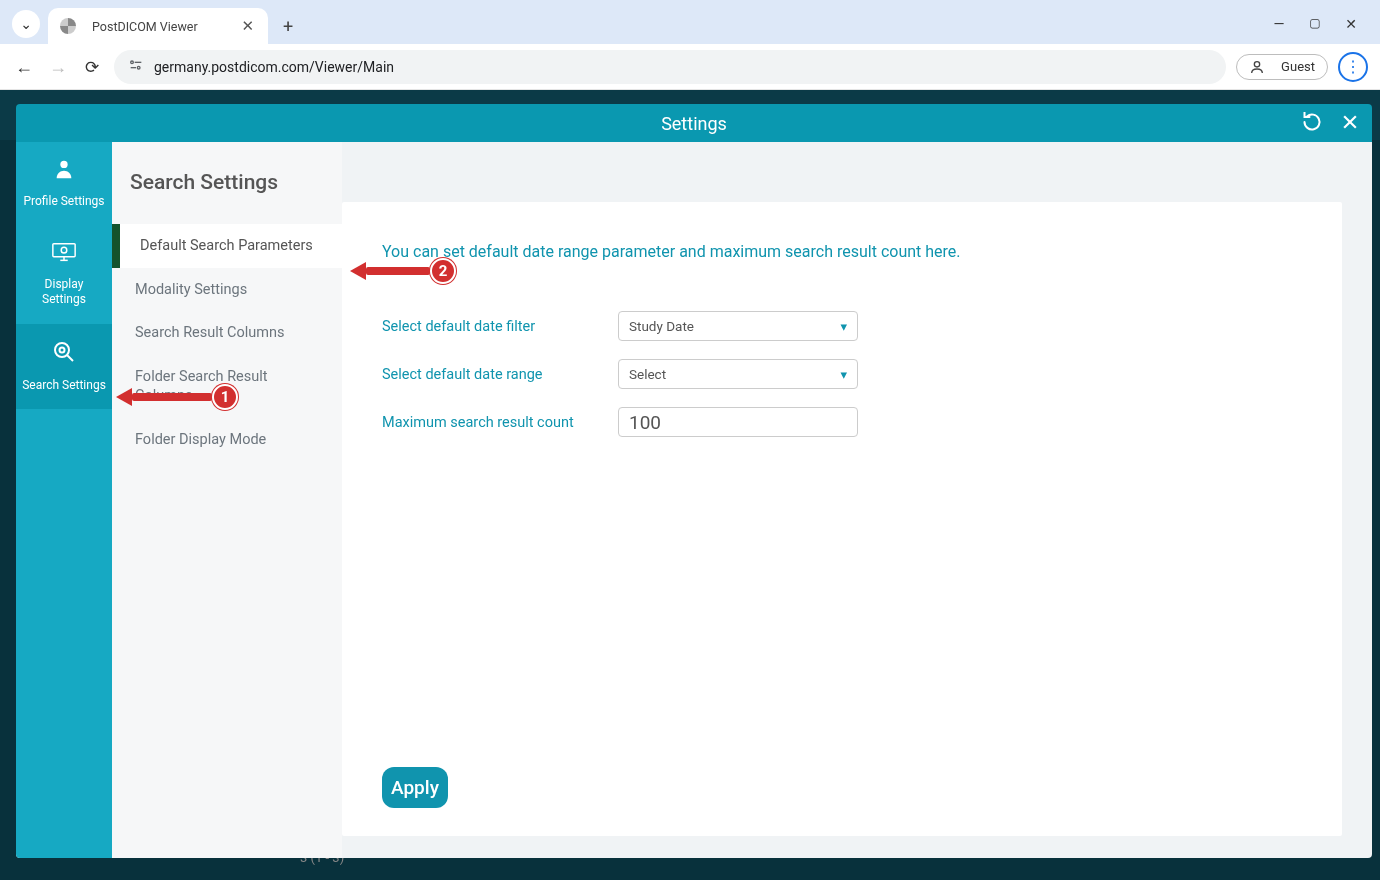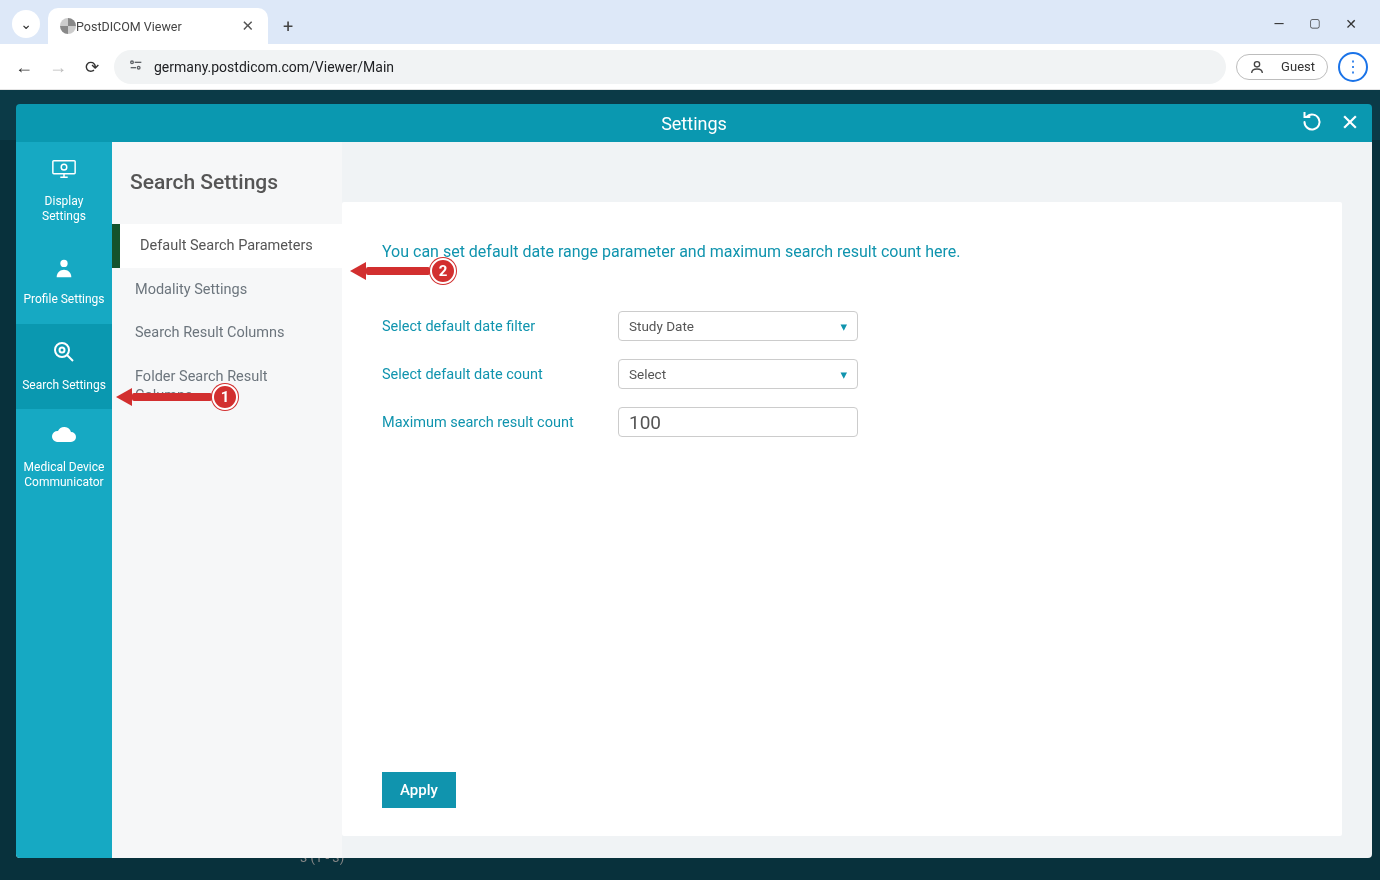--- a/index.html
+++ b/index.html
@@ -1,21 +1,21 @@
 <!DOCTYPE html>
 <html><head>
 <meta charset="utf-8">
 <style>
   * { margin: 0; padding: 0; box-sizing: border-box; font-family: -apple-system, BlinkMacSystemFont, "Segoe UI", Roboto, Arial, sans-serif; }
   body { width: 1380px; height: 880px; overflow: hidden; background: #fff; }
 
   
   .browser-titlebar { height: 44px; background: #dde8f8; display: flex; align-items: flex-end; padding: 0 8px; }
   .tab-dropdown { width: 28px; height: 28px; border-radius: 50%; background: #fff; display:flex; align-items:center; justify-content:center; margin: 0 4px 6px 4px; font-size: 14px; color:#333;}
-  .browser-tab { background: #fff; border-radius: 10px 10px 0 0; height: 36px; padding: 16px 12px; display: flex; align-items: center; gap: 0; min-width: 220px; margin-left: 4px;}
+  .browser-tab { background: #fff; border-radius: 10px 10px 0 0; height: 36px; padding: 16px 12px; display: flex; align-items: center; gap: 16px; min-width: 220px; margin-left: 4px;}
   .tab-favicon { width: 16px; height: 16px; border-radius: 50%; background: conic-gradient(#888 0 90deg,#ccc 90deg 180deg,#888 180deg 270deg,#ccc 270deg 360deg); }
   .tab-title { font-size: 12.5px; color: #444; flex: 1; }
   .tab-close { font-size: 15px; color: #555; padding: 0 2px; }
   .new-tab-btn { width: 28px; height: 28px; display:flex; align-items:center; justify-content:center; font-size: 18px; color: #444; margin: 0 0 4px 6px; }
   .titlebar-spacer { flex: 1; }
   .win-controls { display: flex; gap: 22px; padding: 0 14px 12px 0; color: #333; font-size: 14px; }
   .win-btn { width: 14px; text-align:center; }
 
   .browser-toolbar { height: 46px; background: #fff; border-bottom: 1px solid #e5e5e5; display: flex; align-items: center; padding: 0 12px; gap: 10px; }
   .nav-arrow { font-size: 18px; color: #333; width: 24px; text-align:center; }
@@ -57,21 +57,21 @@
   
   .main-panel { flex:1; background: #fff; margin: 60px 30px 22px 0; border-radius: 2px; padding: 40px 40px 20px 40px; display:flex; flex-direction:column; align-items:flex-start; position:relative; }
   .panel-desc { color: #1094ae; font-size: 16px; text-align:center; margin-bottom: 50px; }
   .form-rows { display:flex; flex-direction:column; gap: 18px; }
   .form-row { display:flex; align-items:center; gap: 26px; }
   .form-label { width: 210px; text-align:left; color: #1094ae; font-size: 14.5px; }
   .select-box, .text-box { width: 240px; height: 30px; border: 1px solid #ccc; border-radius: 4px; background:#fff; display:flex; align-items:center; padding: 0 10px; font-size: 13.5px; color:#555; justify-content:space-between; }
   .chev { color:#1094ae; font-size: 13px; }
   .text-box input { border:none; outline:none; width:100%; font-size:19px; color:#555; background:transparent; }
   .apply-row { margin-top:auto; padding-bottom: 8px; }
-  .apply-btn { background: #1094ae; color:#fff; border:none; border-radius:0; padding: 9px 18px; font-size:15px; font-weight:500; }
+  .apply-btn { background: #1094ae; color:#fff; border:none; border-radius:12px; padding: 9px 9px; font-size:19px; font-weight:500; }
 
   
   .annot { position:absolute; display:flex; align-items:center; pointer-events:none; }
   .annot .arrow-line { height: 8px; background: #d22f2f; border-radius: 2px; }
   .annot .arrow-head { width: 0; height: 0; border-top: 9px solid transparent; border-bottom: 9px solid transparent; border-right: 16px solid #d22f2f; }
   .annot .badge { width: 26px; height: 26px; background: #d22f2f; border-radius: 50%; color:#fff; display:flex; align-items:center; justify-content:center; font-weight:700; font-size:15px; margin-left: 0px; border:2px solid #fff; box-shadow: 0 0 0 1px #d22f2f; }
 </style>
 </head>
 <body>
 
@@ -140,81 +140,74 @@
             </svg>
         </span>
       </div>
     </div>
 
     <div class="modal-body">
 
       <div class="icon-sidebar">
         <div class="icon-item">
           <span class="glyph">
+            <svg width="22" height="22" viewBox="0 0 24 24" fill="#fff">
+                <circle cx="12" cy="7" r="4"></circle>
+                <path d="M4 22c0-5 4-8 8-8s8 3 8 8z"></path>
+              </svg>
+          </span>
+          <span>Profile Settings</span>
+        </div>
+        <div class="icon-item">
+          <span class="glyph">
             <svg width="26" height="22" viewBox="0 0 28 22" fill="none" stroke="#fff" stroke-width="1.6">
                 <rect x="2" y="2" width="24" height="14" rx="1"></rect>
                 <line x1="10" y1="20" x2="18" y2="20"></line>
                 <line x1="14" y1="16" x2="14" y2="20"></line>
                 <circle cx="14" cy="9" r="3"></circle>
               </svg>
           </span>
           <span>Display Settings</span>
-        </div>
-        <div class="icon-item">
-          <span class="glyph">
-            <svg width="22" height="22" viewBox="0 0 24 24" fill="#fff">
-                <circle cx="12" cy="7" r="4"></circle>
-                <path d="M4 22c0-5 4-8 8-8s8 3 8 8z"></path>
-              </svg>
-          </span>
-          <span>Profile Settings</span>
         </div>
         <div class="icon-item active">
           <span class="glyph">
             <svg width="24" height="24" viewBox="0 0 24 24" fill="none" stroke="#fff" stroke-width="2">
                 <circle cx="10" cy="10" r="7"></circle>
                 <line x1="15" y1="15" x2="21" y2="21"></line>
                 <circle cx="10" cy="10" r="2.5"></circle>
               </svg>
           </span>
           <span>Search Settings</span>
         </div>
-        <div class="icon-item">
-          <span class="glyph">
-            <svg width="26" height="20" viewBox="0 0 26 20" fill="#fff">
-                <path d="M20 16a5 5 0 0 0 0-10 7 7 0 0 0-13-1A5 5 0 0 0 6 16z"></path>
-              </svg>
-          </span>
-          <span>Medical Device Communicator</span>
-        </div>
       </div>
 
       <div class="sub-sidebar">
         <div class="sub-title">Search Settings</div>
         <div class="sub-list">
           <div class="sub-item active"><span>Default Search Parameters</span></div>
           <div class="sub-item"><span>Modality Settings</span></div>
           <div class="sub-item"><span>Search Result Columns</span></div>
           <div class="sub-item"><span>Folder Search Result Columns</span></div>
+          <div class="sub-item"><span>Folder Display Mode</span></div>
         </div>
       </div>
 
       <div class="main-panel">
         <div class="panel-desc">You can set default date range parameter and maximum search result count here.</div>
 
         <div class="form-rows">
           <div class="form-row">
             <div class="form-label">Select default date filter</div>
             <div class="select-box">
               <span>Study Date</span>
               <span class="chev">▾</span>
             </div>
           </div>
           <div class="form-row">
-            <div class="form-label">Select default date count</div>
+            <div class="form-label">Select default date range</div>
             <div class="select-box">
               <span>Select</span>
               <span class="chev">▾</span>
             </div>
           </div>
           <div class="form-row">
             <div class="form-label">Maximum search result count</div>
             <div class="text-box">
               <input type="text" value="100" style="">
             </div>

